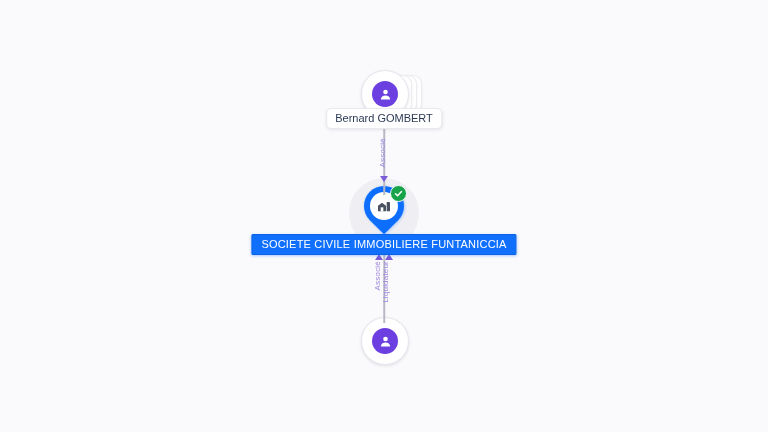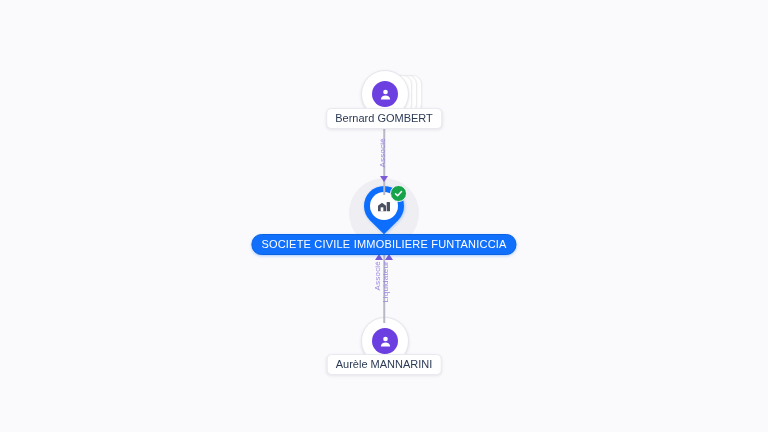--- a/index.html
+++ b/index.html
@@ -142,21 +142,21 @@
     white-space: nowrap;
     box-shadow: 0 1px 3px rgba(40,40,80,0.10);
     z-index: 6;
   }
 
   .company-label {
     position: absolute;
     transform: translateX(-50%);
     background: #1170fb;
     border: 1px solid #0b63e4;
-    border-radius: 10px;
+    border-radius: 1px;
     padding: 3px 9px 4px 9px;
     font-size: 11px;
     line-height: 1.1;
     color: #ffffff;
     white-space: nowrap;
     letter-spacing: 0.2px;
     box-shadow: 0 1px 3px rgba(17,112,251,0.35);
     z-index: 6;
   }
 
@@ -250,15 +250,14 @@
     <div class="person-circle">
       <div class="avatar-disc">
         <svg width="15" height="15" viewBox="0 0 24 24" fill="#ffffff">
           <circle cx="12" cy="8" r="3.7"></circle>
           <path d="M4.6 20c0-4.1 3.3-6.4 7.4-6.4s7.4 2.3 7.4 6.4z"></path>
         </svg>
       </div>
     </div>
   </div>
 
-  <div class="node-label" style="left:384px; top:354px;">Aurèle MANNARINI</div>
 
 </div>
 
 </body></html>

